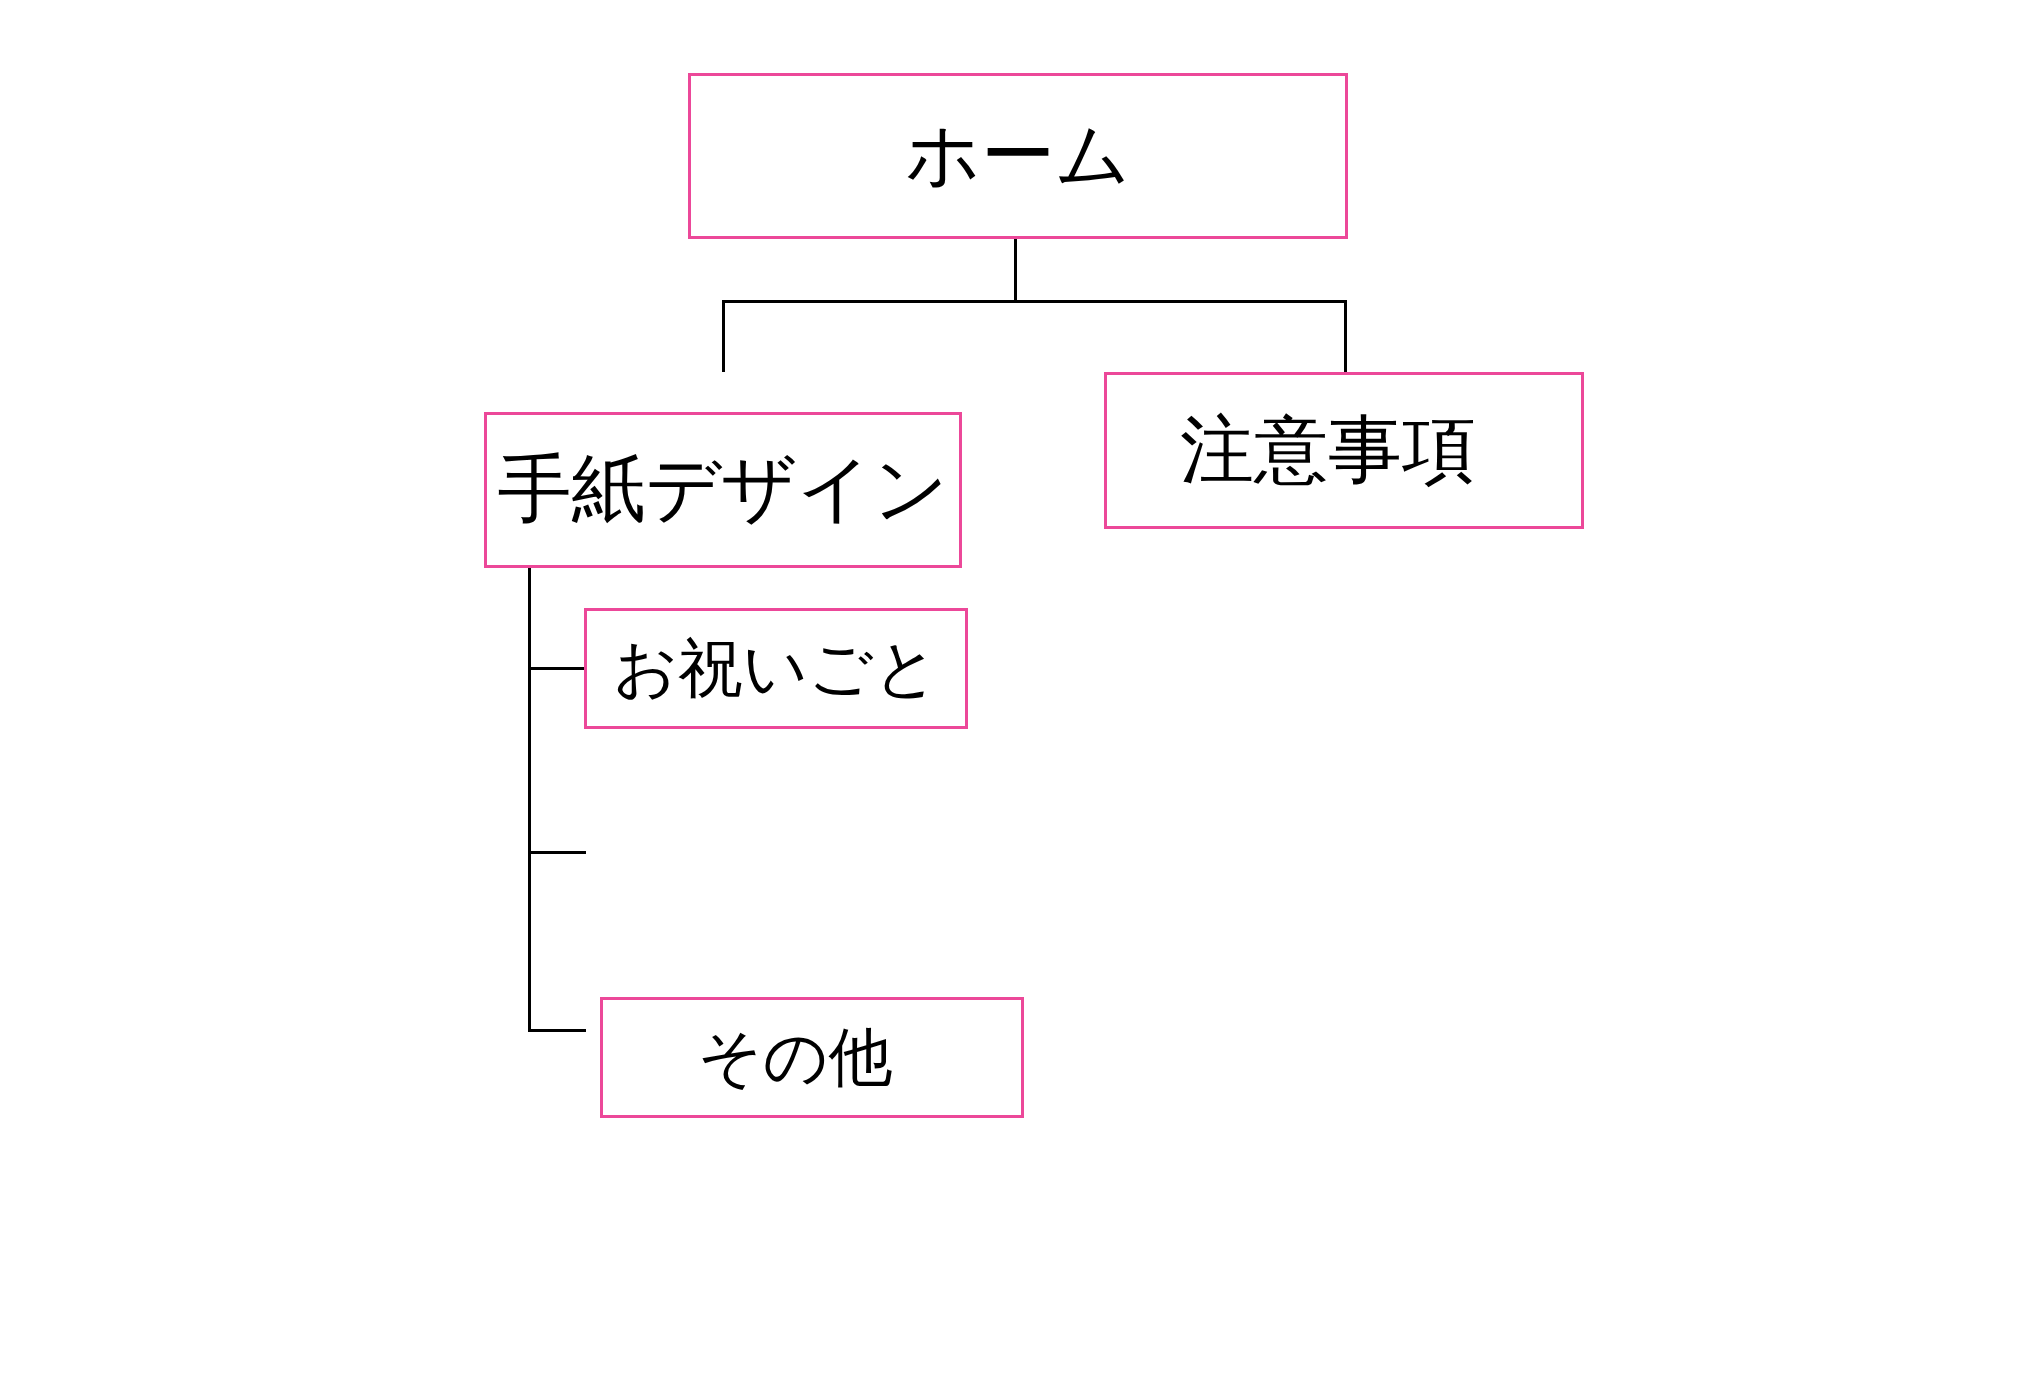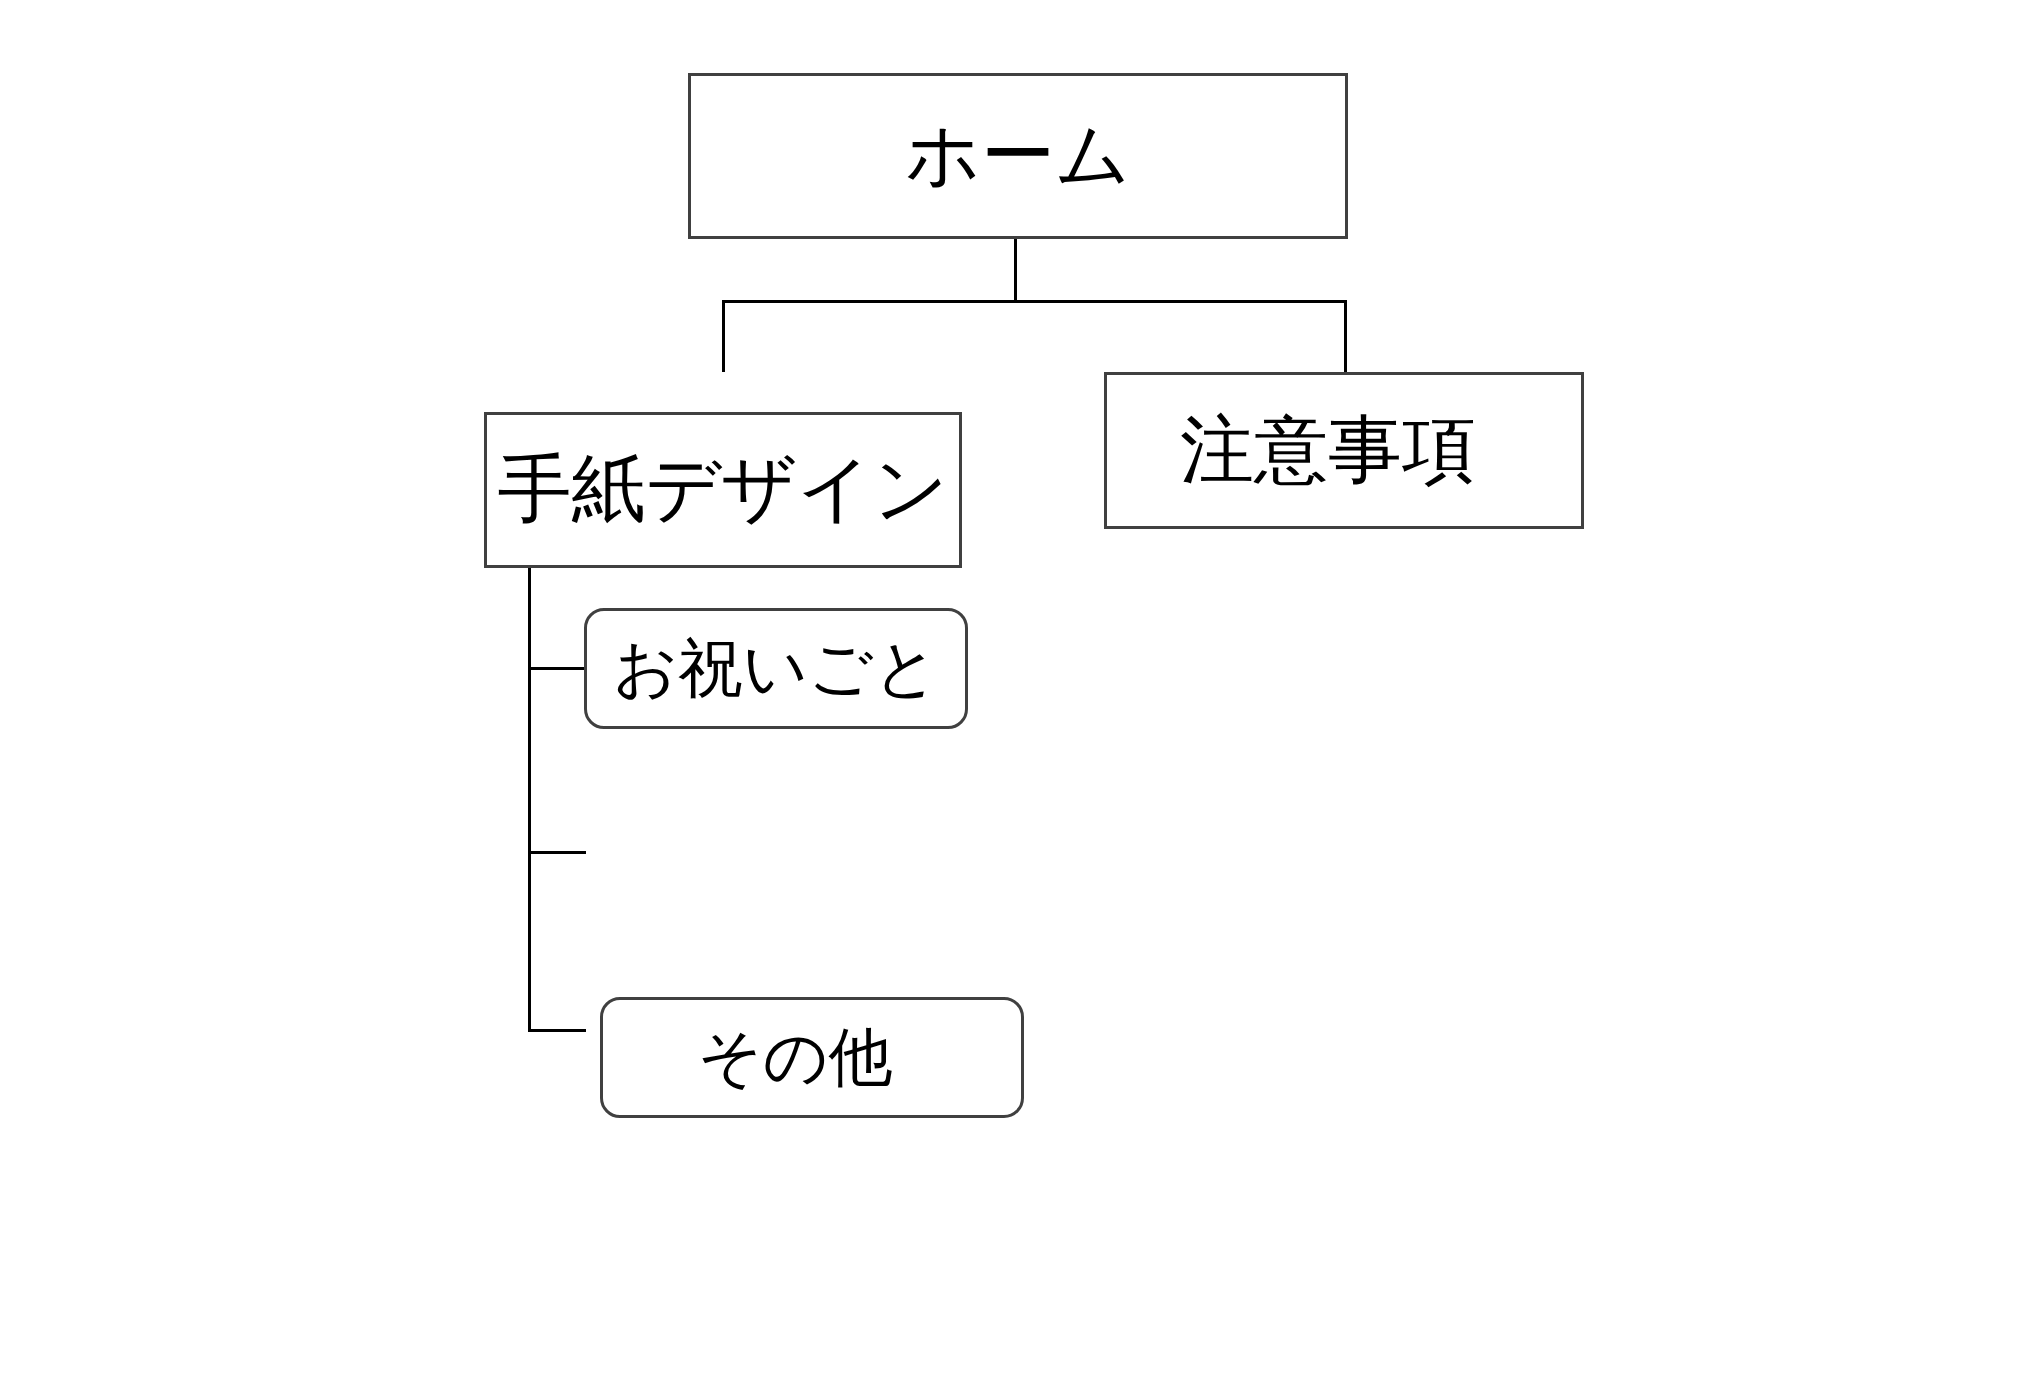--- a/index.html
+++ b/index.html
@@ -12,34 +12,34 @@
     width: 2039px;
     height: 1378px;
     background: #ffffff;
     overflow: hidden;
     font-family: "Liberation Sans", sans-serif;
     color: #000000;
   }
   .node {
     position: absolute;
     box-sizing: border-box;
-    border: 3px solid #404040;
+    border: 3px solid #ec4899;
     background: #ffffff;
     display: flex;
     align-items: center;
     justify-content: center;
     text-align: center;
     white-space: nowrap;
   }
   .node .label {
     display: block;
   }
   .lvl1 { font-size: 74px; }
   .lvl2 { font-size: 74px; }
-  .lvl3 { font-size: 64px; border-radius: 20px; }
+  .lvl3 { font-size: 64px; }
 
   
   .node-home          { left: 688px;  top: 73px;  width: 660px; height: 166px; }
   .node-letter-design { left: 484px;  top: 372px; width: 478px; height: 156px; margin-top: 40px; }
   .node-notes         { left: 1104px; top: 372px; width: 480px; height: 157px; }
   .node-celebrations  { left: 584px;  top: 608px; width: 384px; height: 121px; }
   .node-seasons       { left: 584px;  top: 792px; width: 384px; height: 121px; }
   .node-others        { left: 600px;  top: 969px; width: 424px; height: 121px; margin-top: 28px; }
 
   

